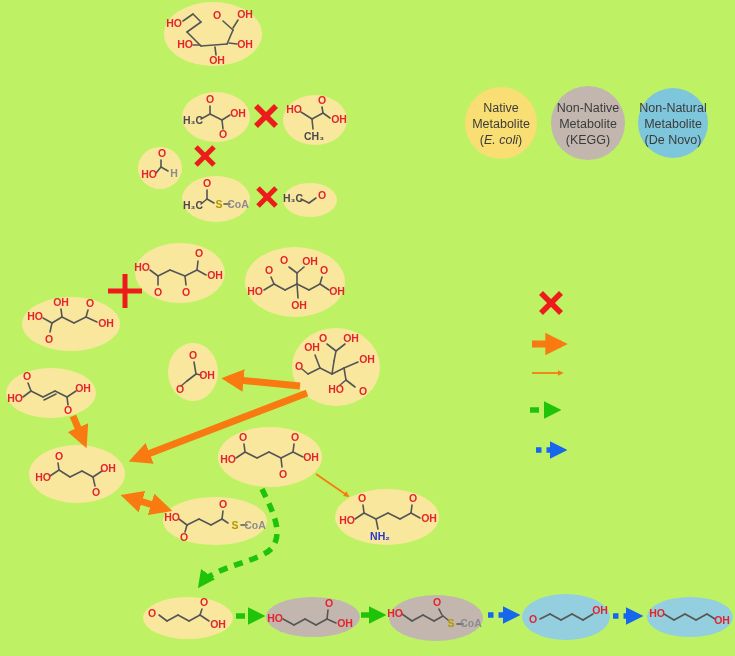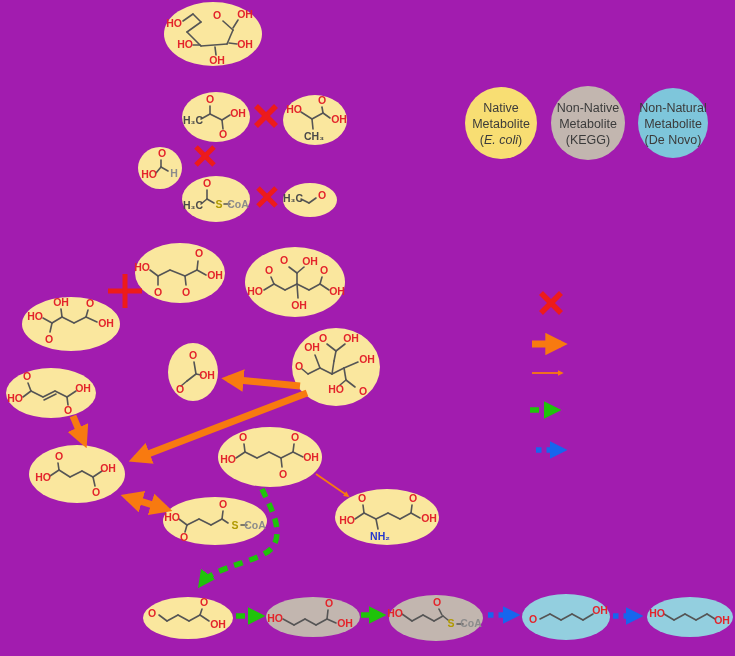--- a/index.html
+++ b/index.html
@@ -1,16 +1,16 @@
 <!DOCTYPE html>
 <html><head>
 <meta charset="utf-8">
 <style>
   html,body{margin:0;padding:0;background:#000;}
-  .canvas{position:relative;width:735px;height:656px;background:#a21caf;overflow:hidden;}
+  .canvas{position:relative;width:735px;height:656px;background:#bef264;overflow:hidden;}
   svg{display:block;}
   svg text{font-family:"Liberation Sans","DejaVu Sans",sans-serif;}
   .atom{font-weight:bold;}
 </style>
 </head>
 <body>
 
 <div class="canvas">
   <svg id="diagram" width="735" height="656" viewBox="0 0 735 656">
       <defs>

